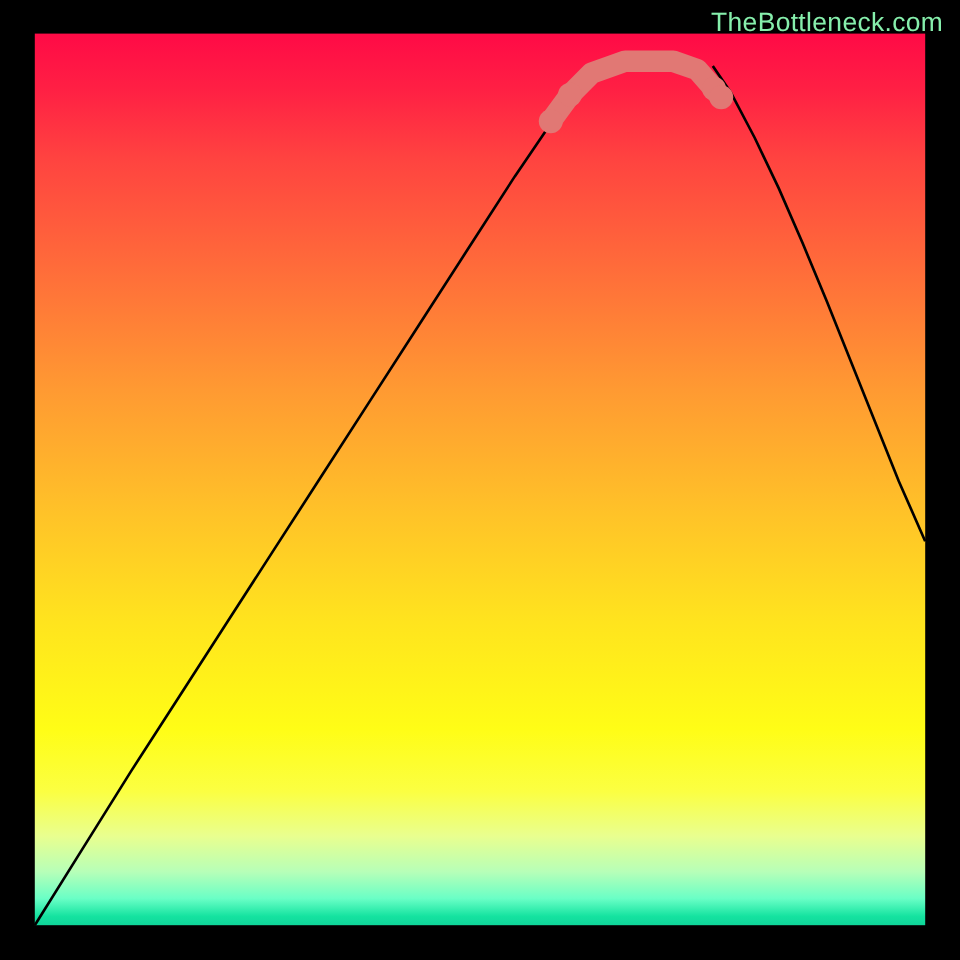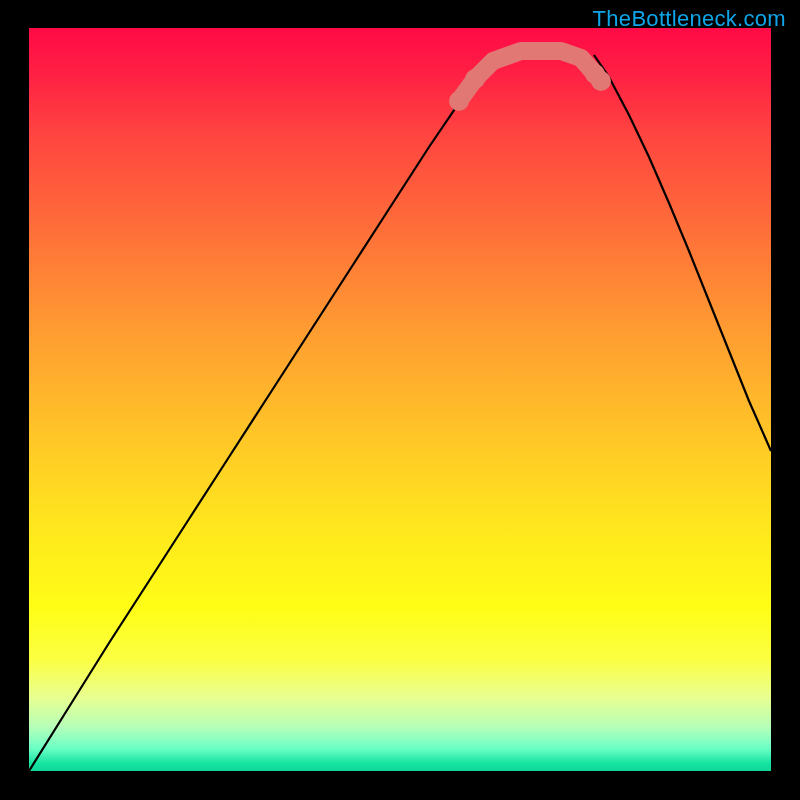--- a/index.html
+++ b/index.html
@@ -14,21 +14,21 @@
       #ffc328 54%,
       #ffe41e 66%,
       #fffd16 78%,
       #fbff42 85%,
       #e9ff8f 90%,
       #b7ffb8 94%,
       #6affc6 97%,
       #15e3a0 99%,
       #0fd69a 100%);
   }
-  .watermark{position:absolute;top:6px;right:14px;color:#0ea5e9;font-size:22px;letter-spacing:0.3px}
+  .watermark{position:absolute;top:6px;right:14px;color:#86efac;font-size:22px;letter-spacing:0.3px}
   svg.curves{position:absolute;left:29px;top:28px;width:742px;height:743px;overflow:visible}
   svg .curve{fill:none;stroke:#000;stroke-width:2.2}
   svg .dots{fill:#e17874;stroke:none}
   svg .dotpath{fill:none;stroke:#e17874;stroke-width:18;stroke-linecap:round;stroke-linejoin:round}
 </style>
 </head>
 <body>
 
 <div class="frame">
   <div class="plot"></div>

